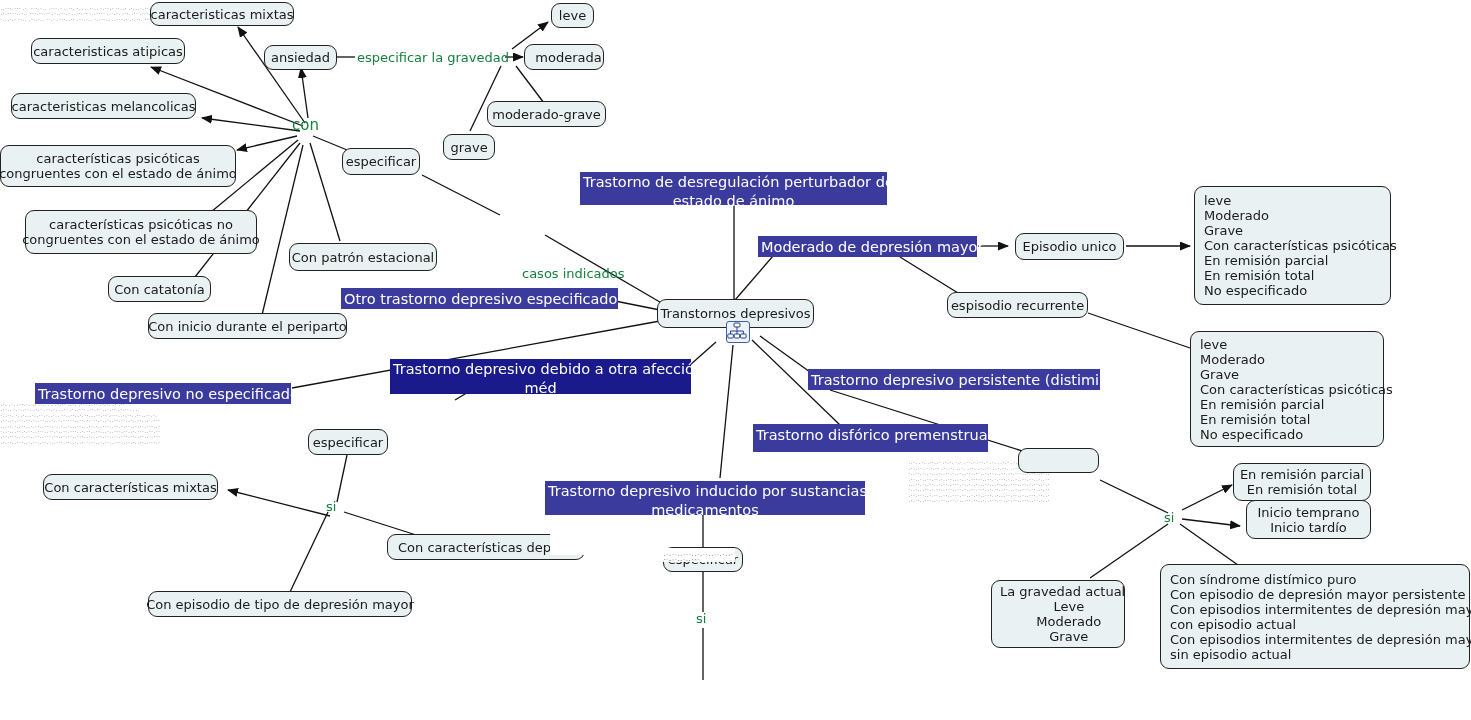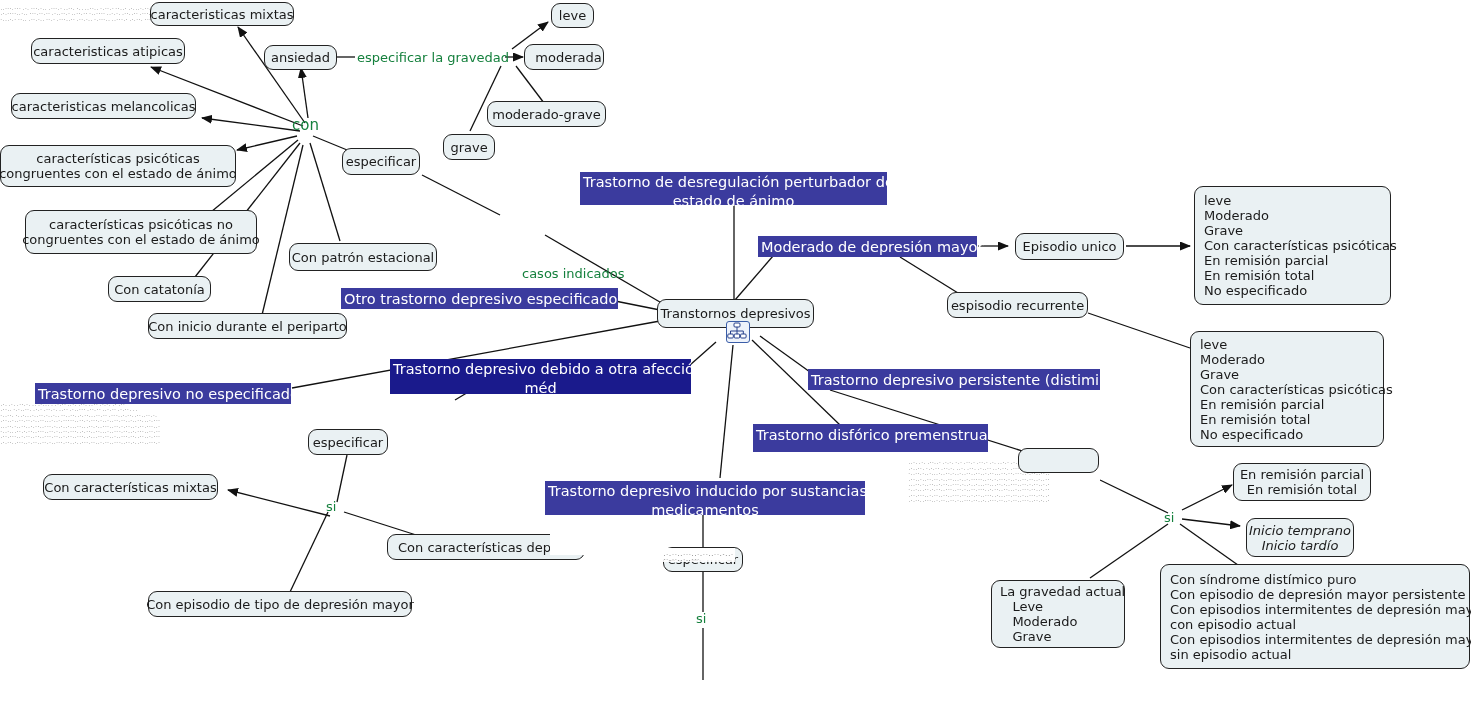--- a/index.html
+++ b/index.html
@@ -282,24 +282,24 @@
 Moderado
 Grave
 Con características psicóticas
 En remisión parcial
 En remisión total
 No especificado</div>
 
   <div class="node" style="left:1233px; top:463px; width:138px; height:38px;">En remisión parcial
 En remisión total</div>
 
-  <div class="node" style="left:1246px; top:518px; width:108px; height:39px;font-style:italic;">Inicio temprano
+  <div class="node" style="left:1246px; top:500px; width:125px; height:39px;">Inicio temprano
 Inicio tardío</div>
 
-  <div class="node left" style="left:991px; top:580px; width:134px; height:68px; padding:5px 8px;">La gravedad actual
+  <div class="node left" style="left:991px; top:580px; width:134px; height:68px; padding:5px 8px;text-align:center;">La gravedad actual
    Leve
    Moderado
    Grave</div>
 
   <div class="node left" style="left:1160px; top:564px; width:310px; height:105px; padding:5px 9px;">Con síndrome distímico puro
 Con episodio de depresión mayor persistente
 Con episodios intermitentes de depresión mayor
 con episodio actual
 Con episodios intermitentes de depresión mayor
 sin episodio actual</div>

